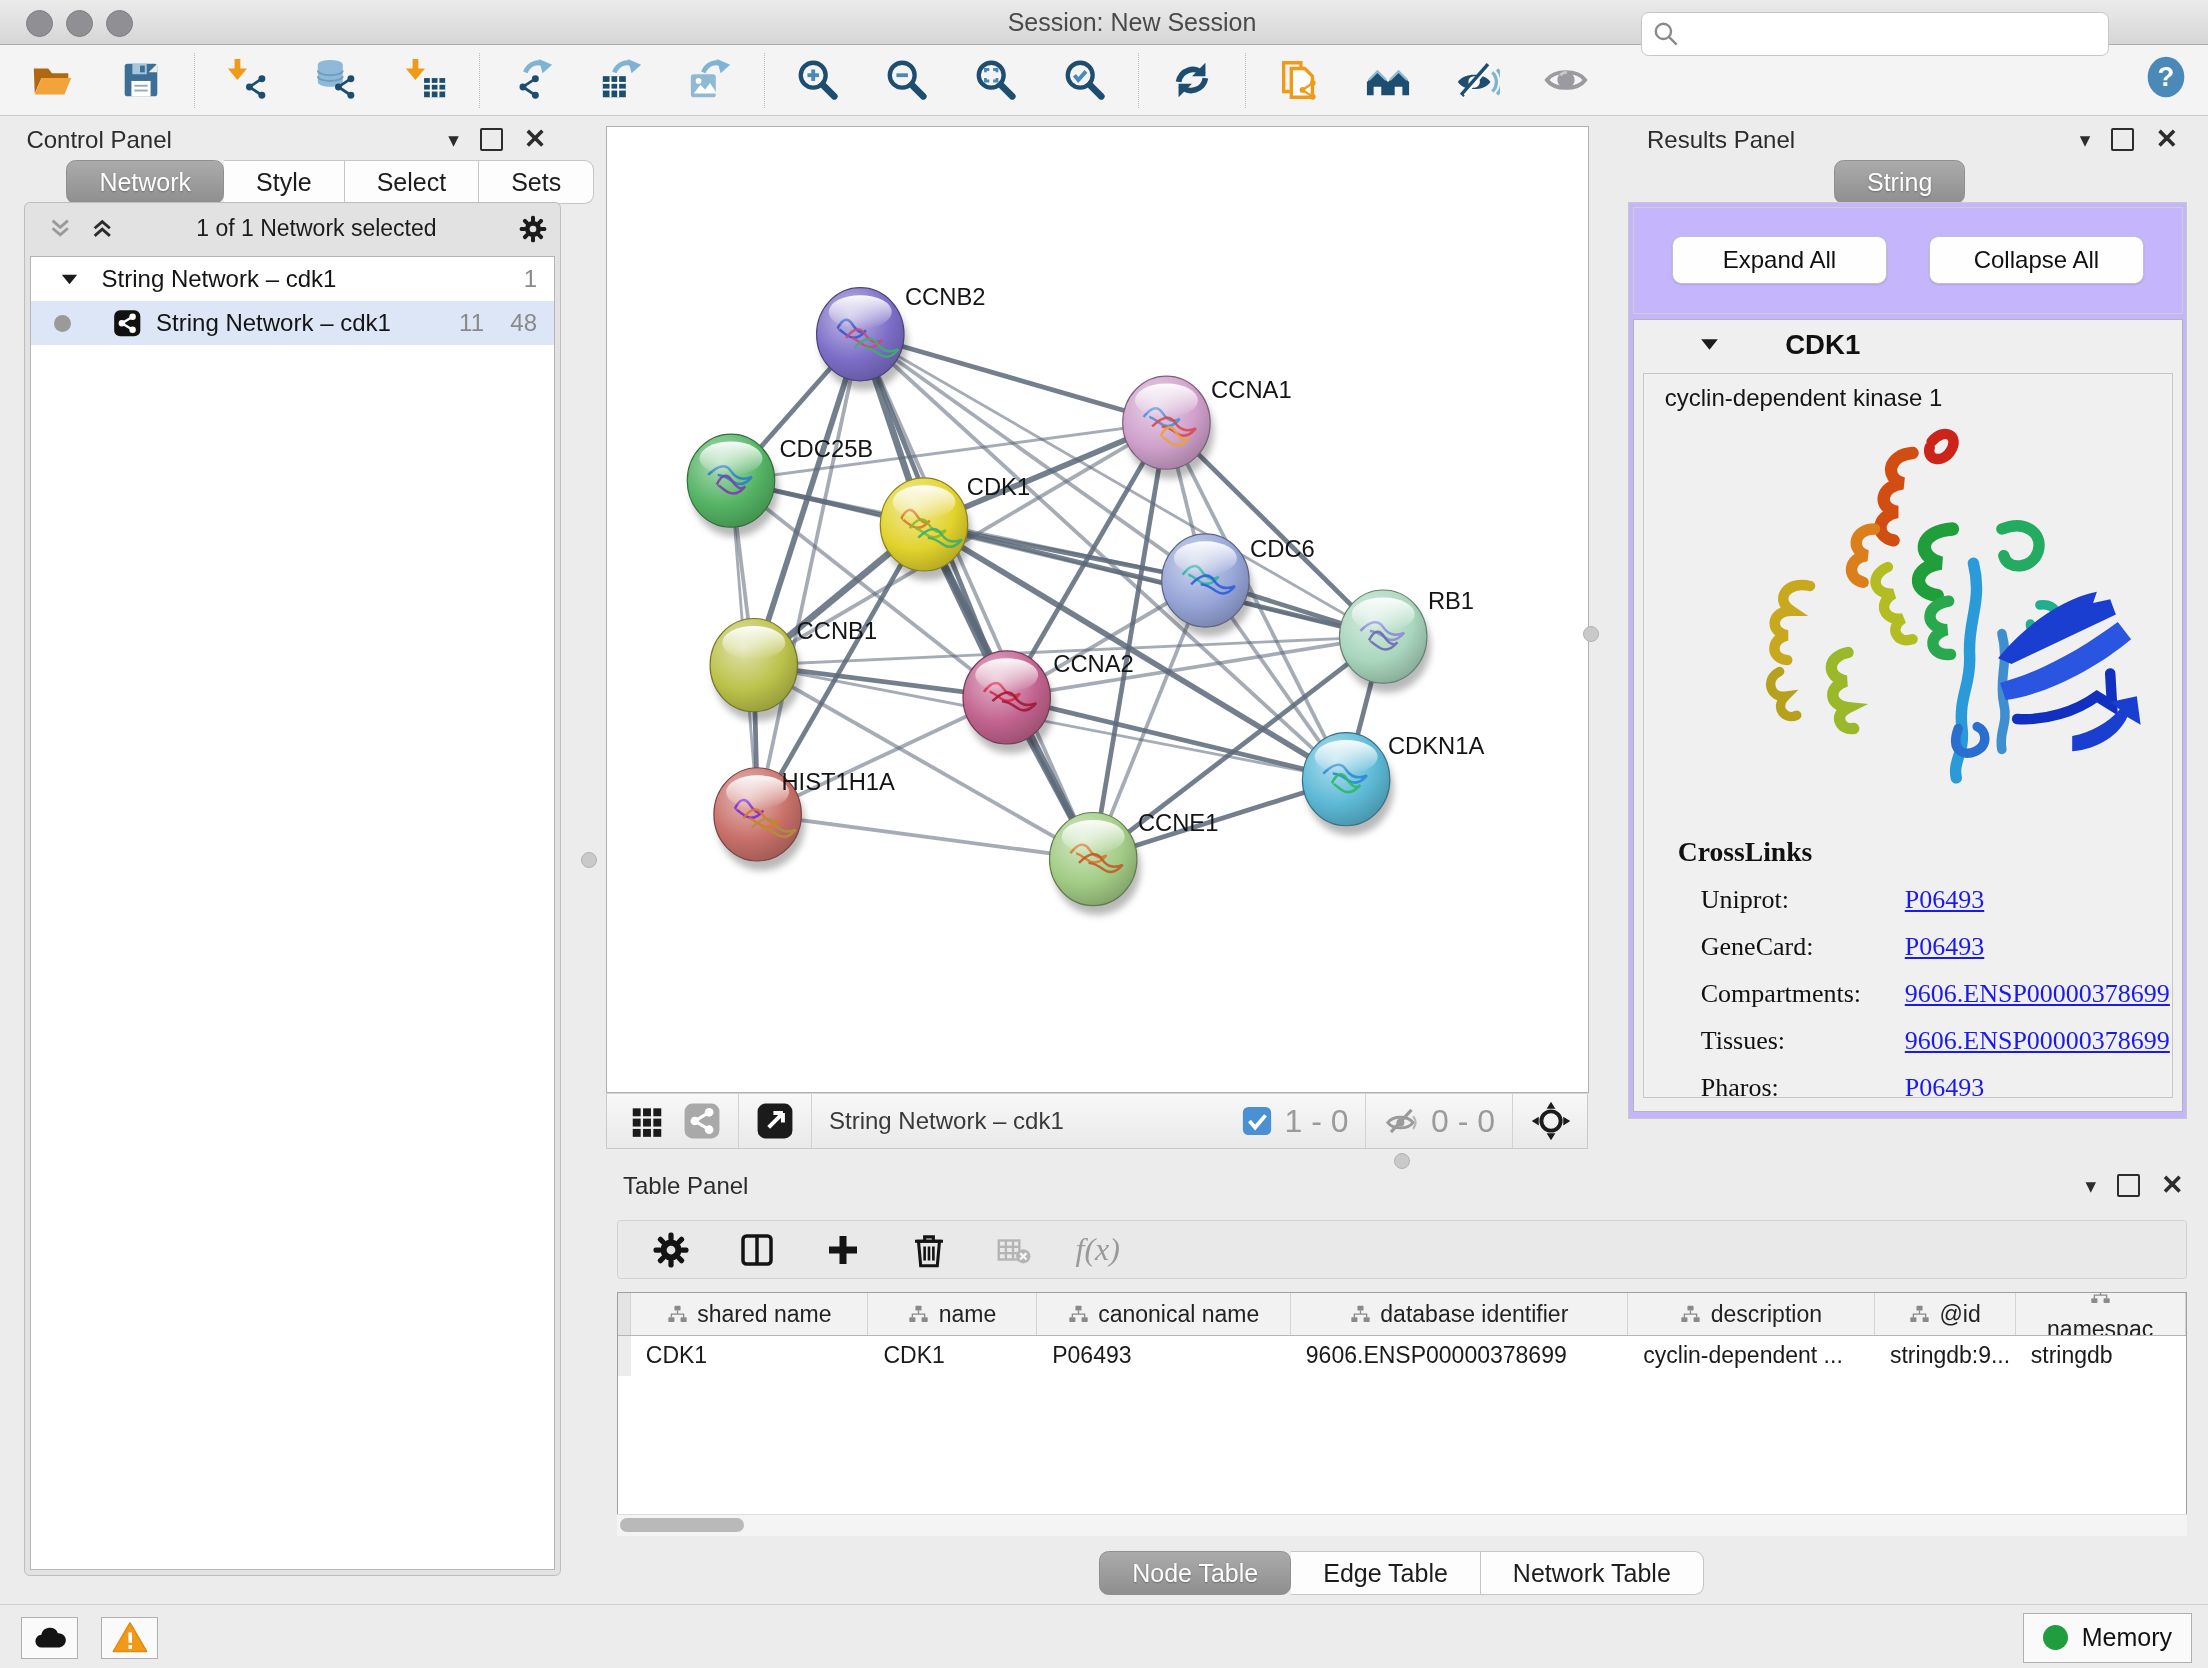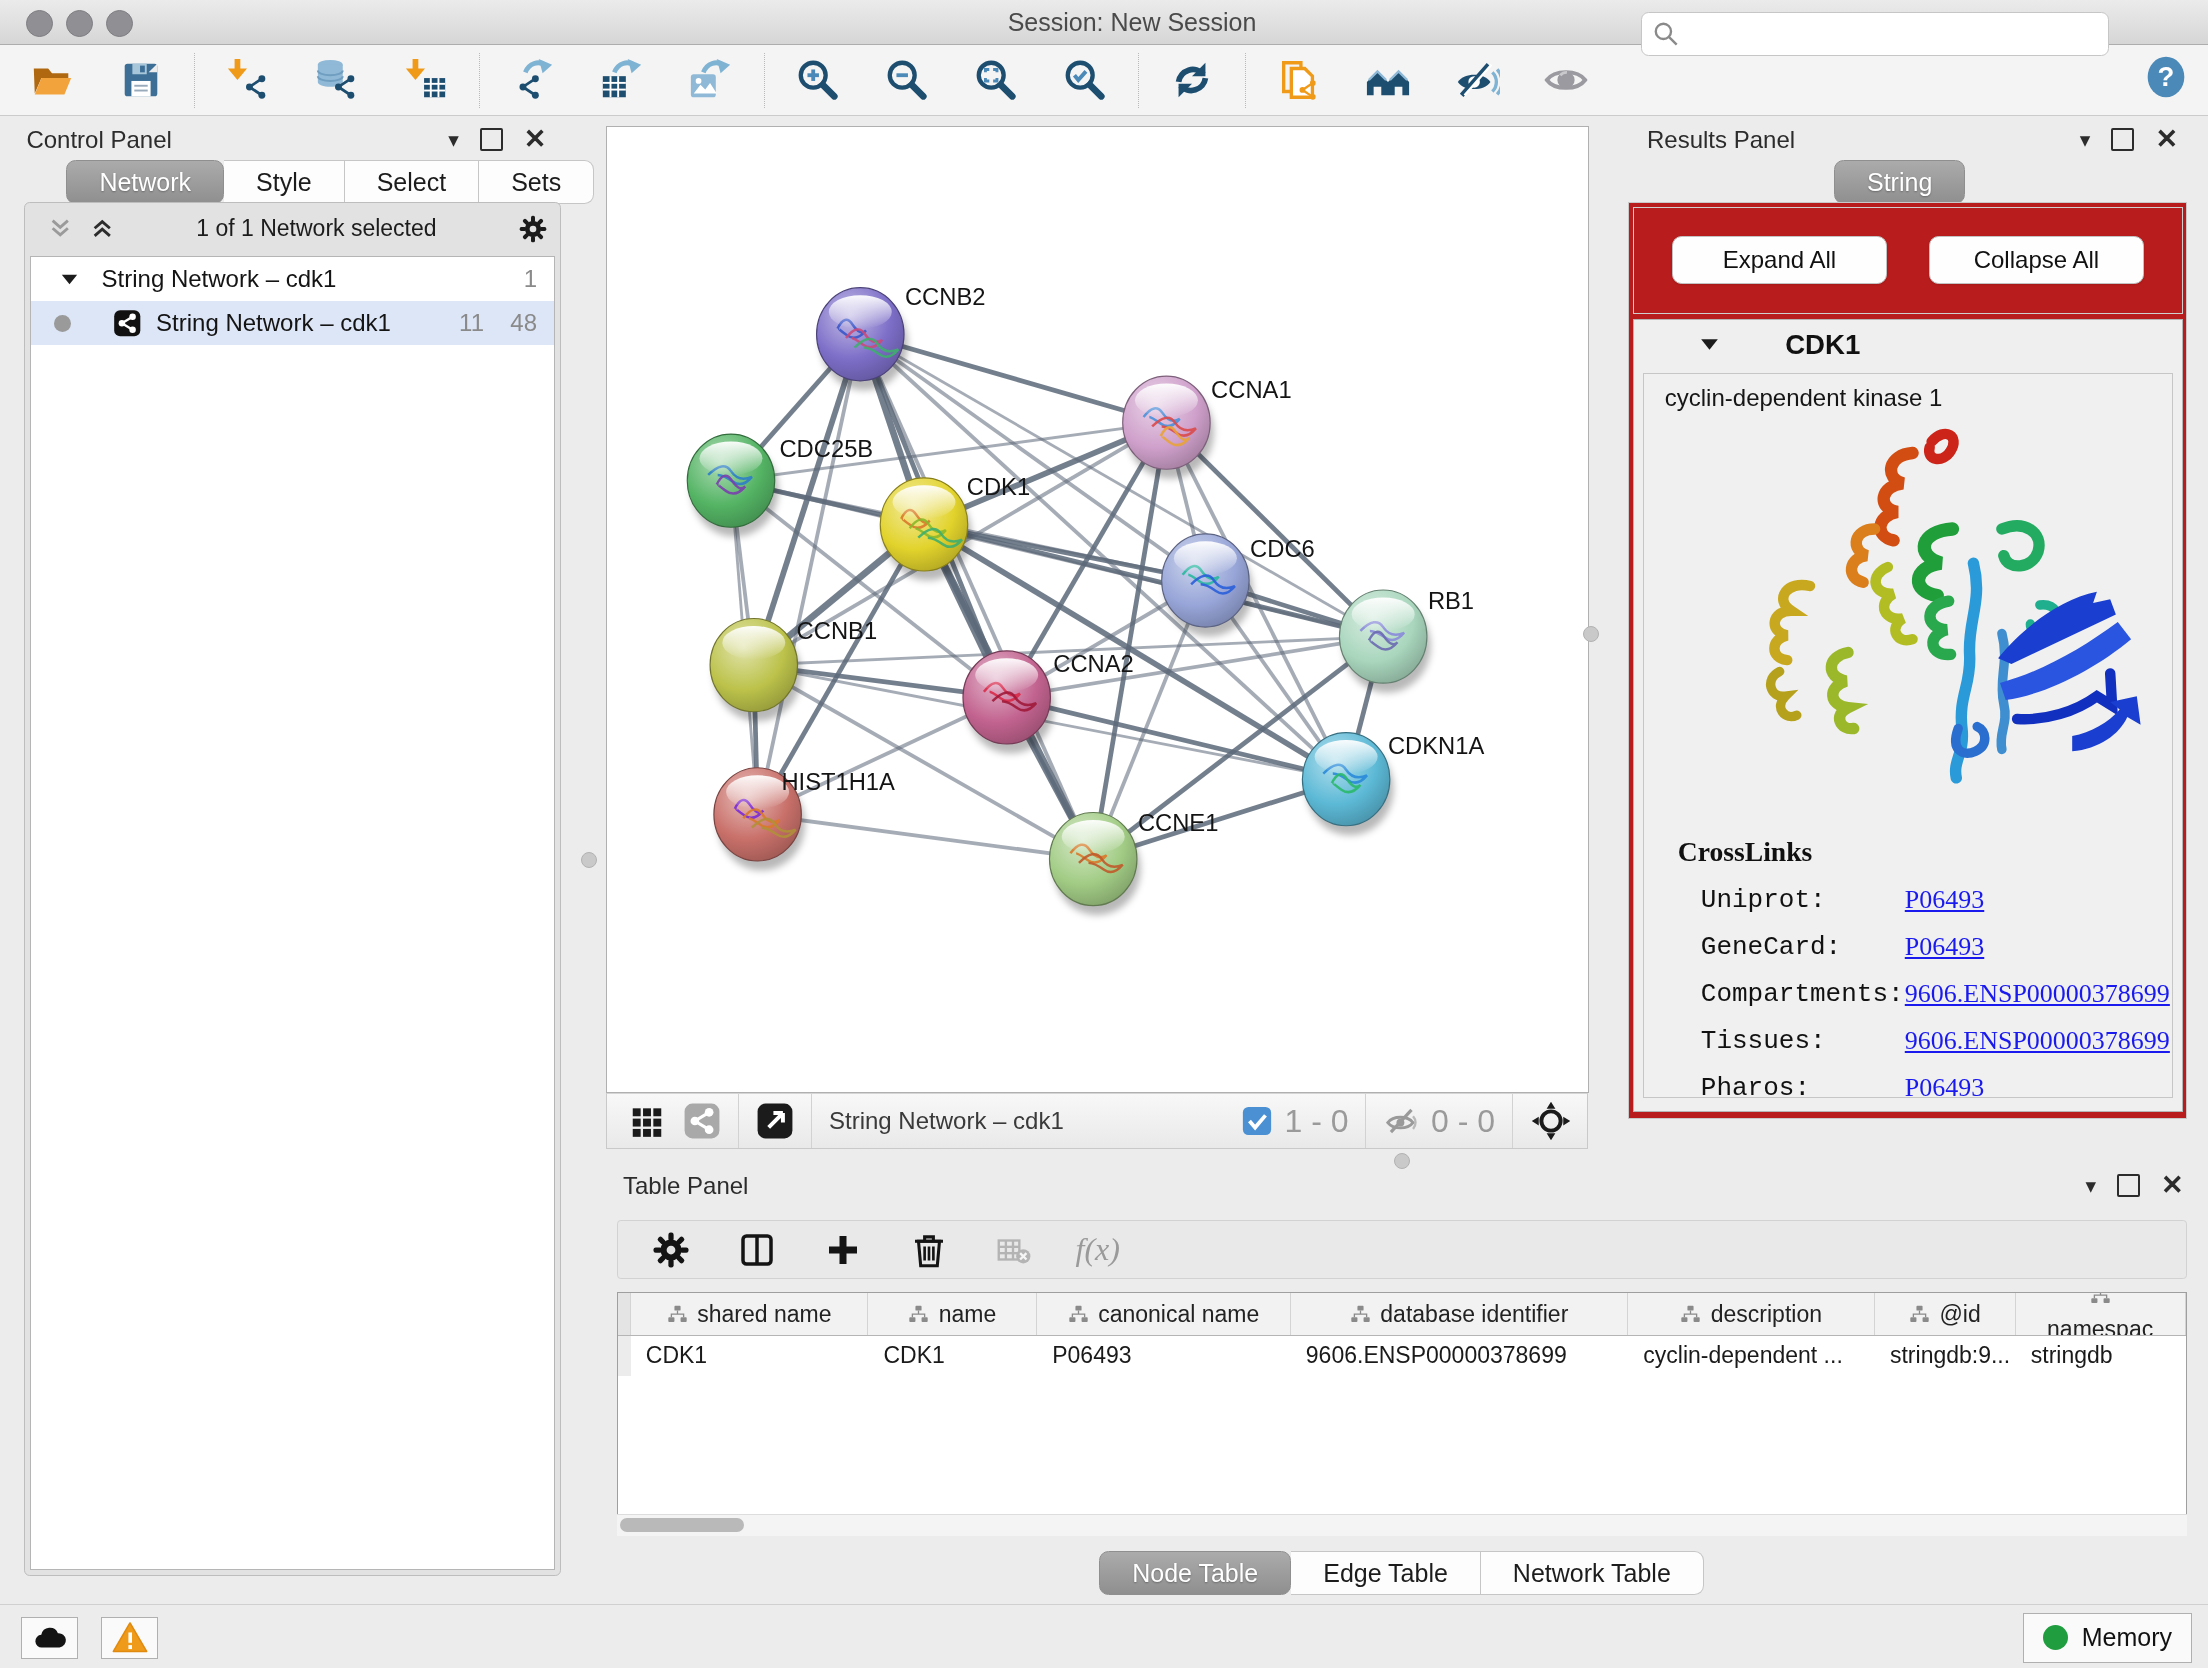--- a/index.html
+++ b/index.html
@@ -39,30 +39,30 @@
   
   #net-canvas{position:absolute;left:606px;top:126px;width:981px;height:965px;background:#fff;border:1px solid #b0b0b0;box-sizing:content-box;}
   #view-toolbar{position:absolute;left:606px;top:1093px;width:982px;height:56px;background:linear-gradient(#f8f8f8,#e9e9e9);border:1px solid #c9c9c9;border-top:1px solid #d5d5d5;box-sizing:border-box;display:flex;align-items:center;}
   .vt-sep{width:0;height:100%;border-left:1px solid #d2d2d2;margin:0 17px;}
   .vt-txt{font-size:24px;color:#3a3a3a;}
   .vt-cnt{font-size:32px;color:#9a9a9a;}
   
   .split-dot{position:absolute;width:14.3px;height:14.3px;border-radius:50%;background:#c9c9c9;border:1px solid #b2b2b2;}
   
   #results-panel{position:absolute;left:1617px;top:124px;width:580px;height:1474px;}
-  #rp-outer{position:absolute;left:11.4px;top:78px;width:557px;height:915px;background:#b91c1c;border:1.9px solid #c9c9c9;}
+  #rp-outer{position:absolute;left:11.4px;top:78px;width:557px;height:915px;background:#c4b5fd;border:1.9px solid #c9c9c9;}
   #rp-btnrow{position:absolute;left:3.8px;top:3.8px;right:3.8px;height:105px;border:1px solid #cfcfcf;display:flex;align-items:center;justify-content:center;gap:42px;}
   .rp-btn{min-width:171px;height:46px;background:#fefefe;border:1px solid #c2c2c2;border-radius:9.5px;font-size:24px;color:#111;display:flex;align-items:center;justify-content:center;padding:0 21px;box-shadow:0 1px 1.9px rgba(0,0,0,.12);}
   #rp-section{position:absolute;left:3.8px;top:116px;right:3.8px;bottom:5.7px;border:1px solid #b5b5b5;background:#efefef;}
   #rp-gene-head{display:flex;align-items:center;height:49px;font-size:27.6px;font-weight:bold;color:#111;}
   #rp-inner{position:absolute;left:8.6px;top:53px;right:8.6px;bottom:13.3px;border:1px solid #c6c6c6;background:#f0f0f0;overflow:hidden;}
   #rp-desc{font-size:24px;color:#161616;padding:9.5px 0 0 21px;}
   .xl-head{font-family:"Liberation Serif",serif;font-weight:bold;font-size:27.6px;color:#111;}
   .xl-row{display:flex;font-family:"Liberation Serif",serif;font-size:26px;margin-top:17px;}
-  .xl-label{width:204px;color:#111;font-family:Liberation Mono, monospace;}
+  .xl-label{width:204px;color:#111;}
   .xl-link{text-decoration:underline;}
   
   #table-panel{position:absolute;left:606px;top:1172px;width:1591px;height:432px;}
   #tp-toolbar{position:absolute;left:10.5px;top:48px;width:1570px;height:59px;background:#e9e9e9;border:1px solid #d2d2d2;border-radius:3.8px;display:flex;align-items:center;gap:44px;padding-left:32px;box-sizing:border-box;}
   #tp-table{position:absolute;left:10.5px;top:120px;width:1570px;height:242px;background:#fff;border:1.9px solid #9f9f9f;box-sizing:border-box;overflow:hidden;}
   .thead{display:flex;background:#f2f2f2;border-bottom:1.9px solid #b5b5b5;height:42px;}
   .th{display:flex;align-items:center;justify-content:center;gap:9.5px;font-size:23px;color:#222;border-right:1px solid #d4d4d4;box-sizing:border-box;overflow:hidden;white-space:nowrap;}
   .trow{display:flex;height:40px;}
   .td{font-size:23px;color:#1a1a1a;padding:5.7px 0 0 15px;box-sizing:border-box;overflow:hidden;white-space:nowrap;}
   #tp-hscroll{position:absolute;left:10.5px;top:342px;width:1570px;height:21px;background:#f4f4f4;border-top:1px solid #ddd;}

